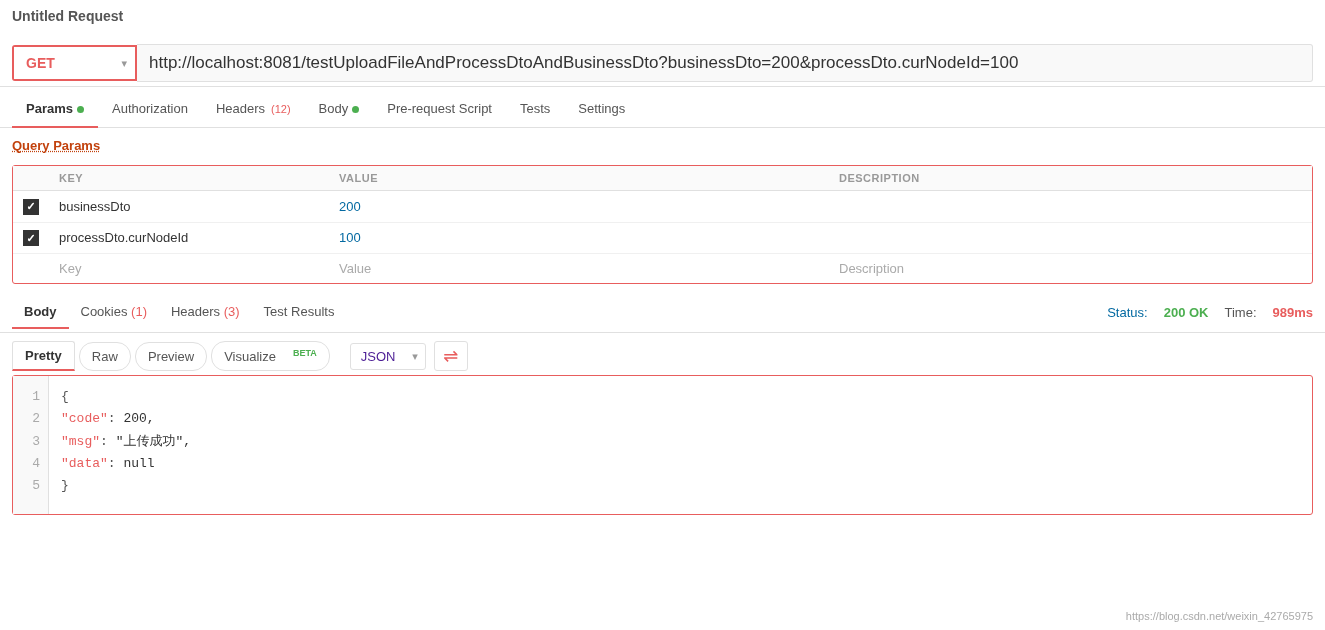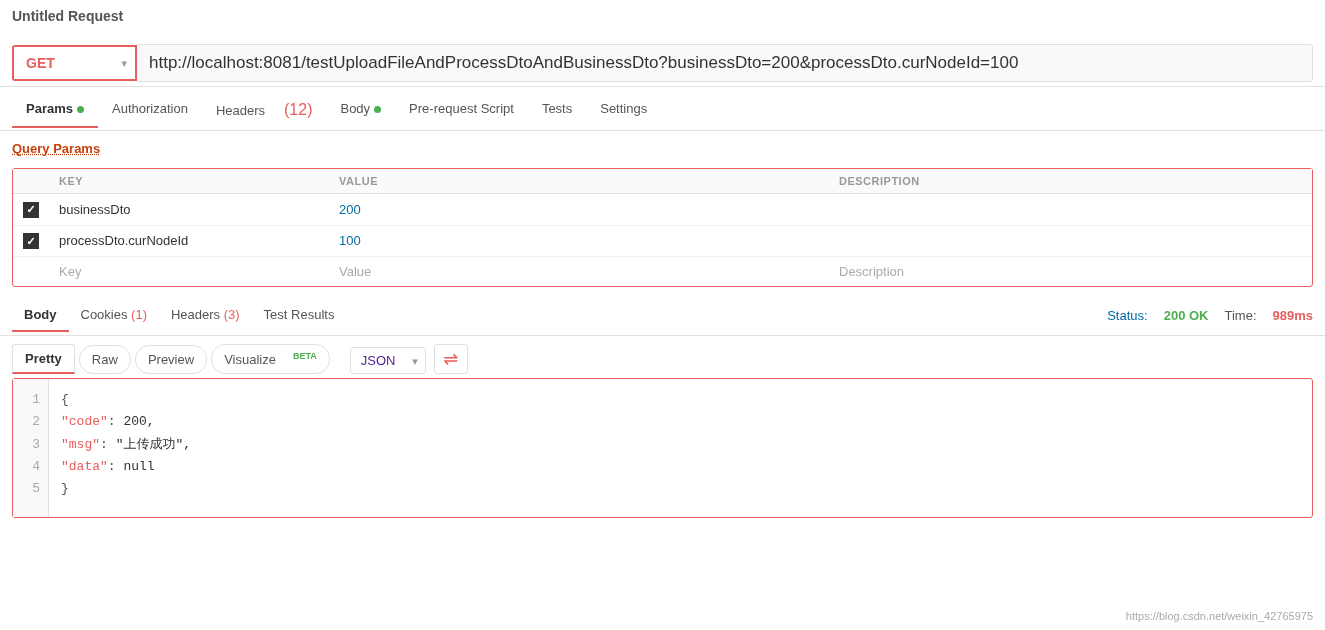--- a/index.html
+++ b/index.html
@@ -96,22 +96,22 @@
       display: inline-block;
       width: 7px;
       height: 7px;
       border-radius: 50%;
       background: #4caf50;
       margin-left: 4px;
       vertical-align: middle;
     }
     .tab .badge {
       color: #e85d5d;
-      font-size: 16px;
-      margin-left: 19px;
+      font-size: 11px;
+      margin-left: 6px;
     }
     .section-label {
       padding: 10px 12px 4px 12px;
       font-size: 13px;
       font-weight: bold;
       color: #c2410c;
       text-decoration: underline;
       text-decoration-style: dotted;
     }
     .params-table-wrapper {
@@ -219,21 +219,21 @@
       gap: 16px;
       font-size: 13px;
     }
     .status-label { color: #0369a1; }
     .status-ok { color: #4caf50; font-weight: bold; }
     .time-label { color: #555; }
     .time-val { color: #e85d5d; font-weight: bold; }
     
     .body-toolbar {
       display: flex;
-      align-items: flex-end;
+      align-items: center;
       gap: 4px;
       padding: 8px 12px 4px 12px;
     }
     .body-tab {
       padding: 6px 12px;
       border: 1px solid #e0e0e0;
       border-radius: 14px;
       cursor: pointer;
       font-size: 13px;
       color: #555;

